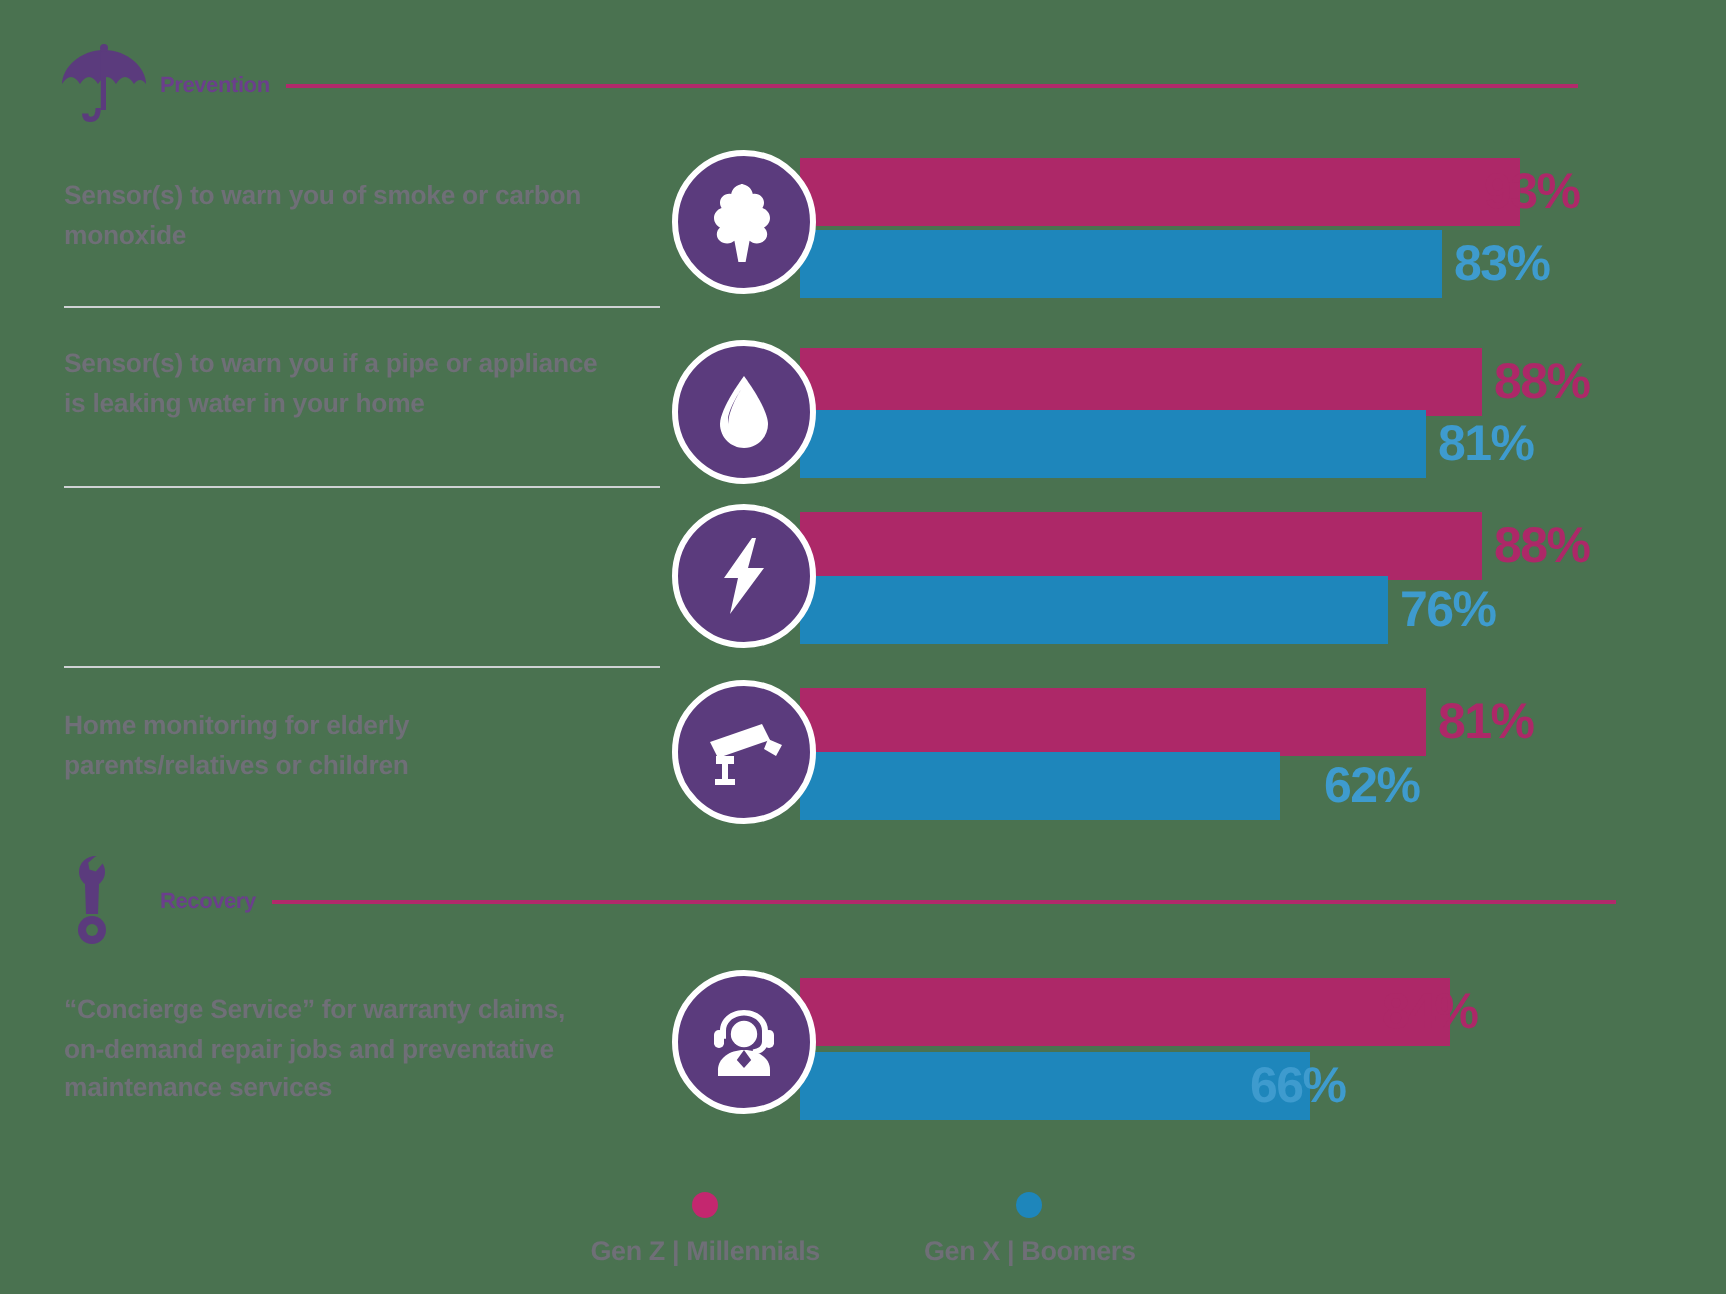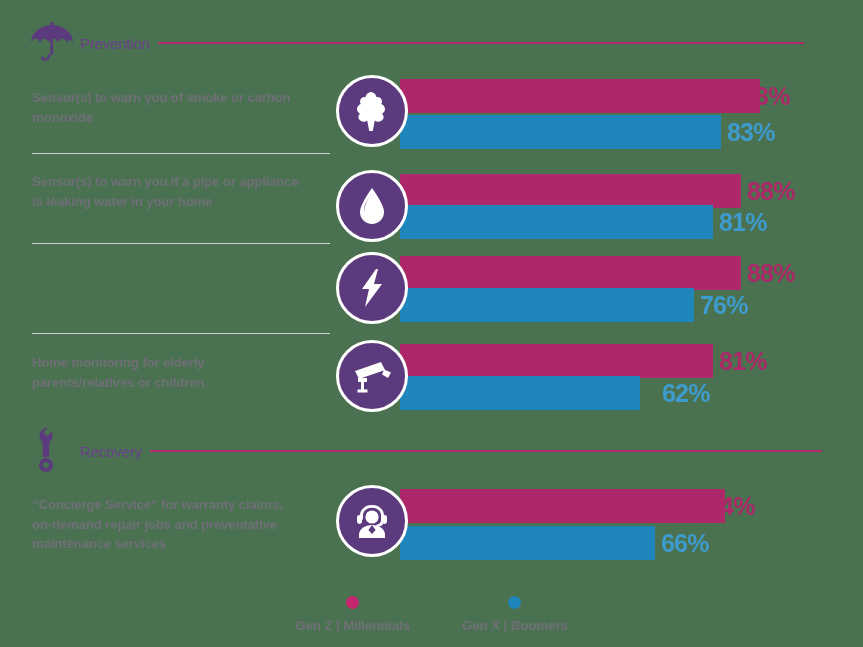--- a/index.html
+++ b/index.html
@@ -29,22 +29,22 @@
   }
   .section-icon {
     width: 56px;
     height: 44px;
     display: flex;
     align-items: flex-end;
     justify-content: center;
     flex: 0 0 auto;
   }
   .section-title {
-    font-size: 15px;
-    font-weight: normal;
+    font-size: 11px;
+    font-weight: bold;
     color: #6b3f8c;
     letter-spacing: -0.2px;
     white-space: nowrap;
     margin-right: 8px;
   }
   .section-rule {
     height: 2px;
     background: #b12a6b;
   }
   .row-label {
@@ -217,23 +217,23 @@
     <svg width="40" height="38" viewBox="0 0 40 38" aria-hidden="true">
       <path d="M20 3 c-7 0 -12 4.6 -12 10.4 v4 h3 v-4 C11 9 15 5.8 20 5.8 s9 3.2 9 7.6 v5.2 c0 2.4 -1.8 3.8 -4.6 4.1 v2.6 c4.6 -0.3 7.6 -2.9 7.6 -6.7 v-5.2 C32 7.6 27 3 20 3 Z" fill="#ffffff"></path>
       <rect x="5" y="13" width="5" height="9" rx="2.4" fill="#ffffff"></rect>
       <rect x="30" y="13" width="5" height="9" rx="2.4" fill="#ffffff"></rect>
       <circle cx="20" cy="15" r="6.6" fill="#ffffff"></circle>
       <path d="M20 23 c-7.4 0 -13 4.4 -13 9.8 V36 h26 v-3.2 C33 27.4 27.4 23 20 23 Z" fill="#ffffff"></path>
       <path d="M20 23 l-3.6 5 l3.6 4 l3.6 -4 Z" fill="#5b3b7d"></path>
     </svg>
   </div>
   <div class="bar top" style="left:400px; top:489px; width:325px;"></div>
-  <div class="bar-value top" style="left:707px; top:489px;">84%</div>
+  <div class="bar-value top" style="left:691px; top:489px;">84%</div>
   <div class="bar bottom" style="left:400px; top:526px; width:255px;"></div>
-  <div class="bar-value bottom" style="left:661px; top:526px;">66%</div>
+  <div class="bar-value bottom" style="left:625px; top:526px;">66%</div>
 
   <div id="legend">
     <div class="legend-item">
       <span class="legend-dot" style="background:#c4276f;"></span>
       <span class="legend-label">Gen Z | Millennials</span>
     </div>
     <div class="legend-item">
       <span class="legend-dot" style="background:#1e86bb;"></span>
       <span class="legend-label">Gen X | Boomers</span>
     </div>

